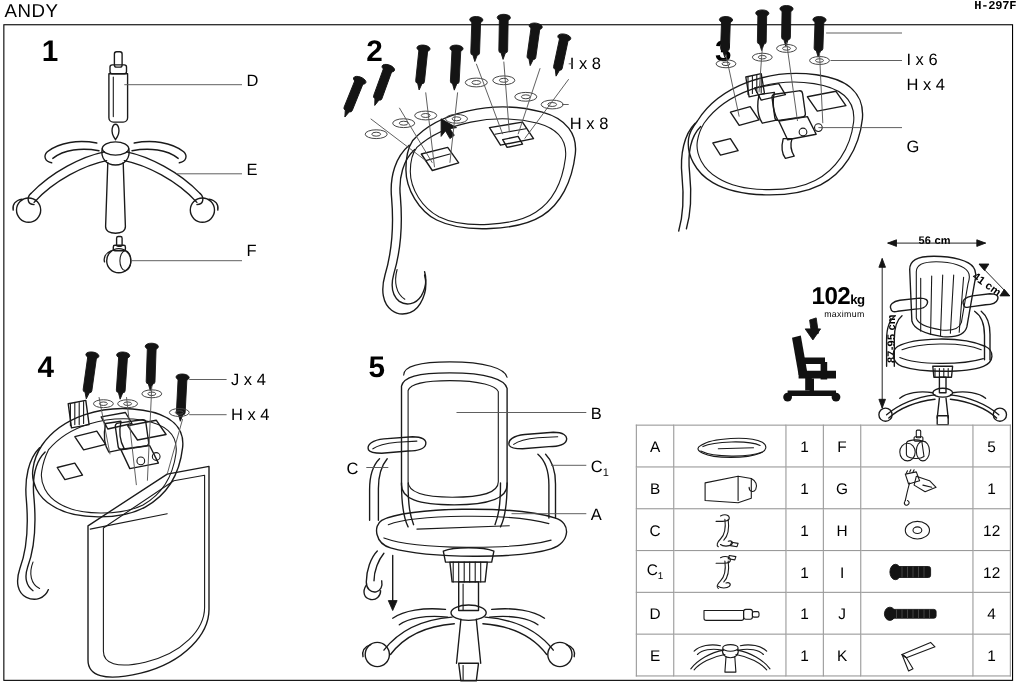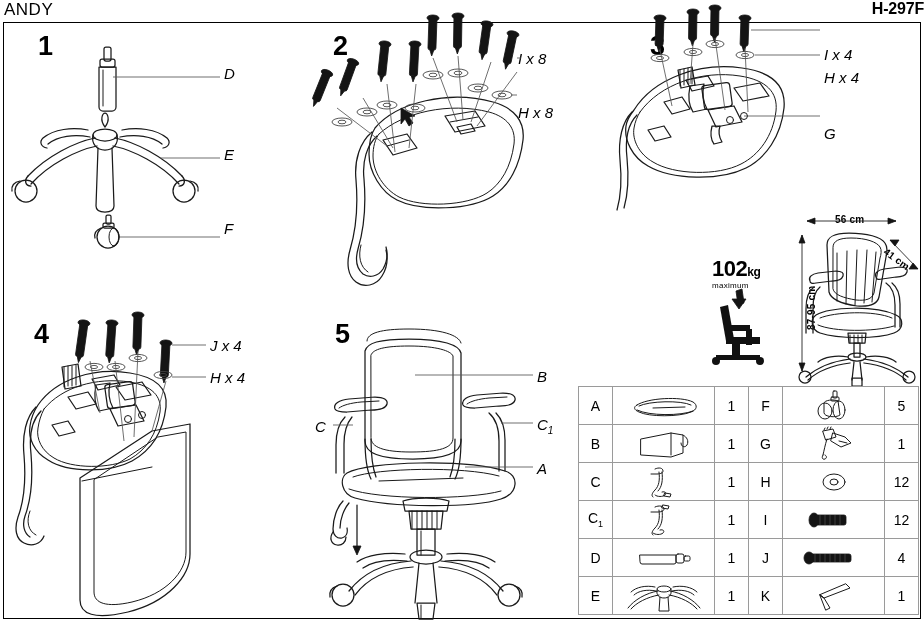--- a/index.html
+++ b/index.html
@@ -13,52 +13,52 @@
   #sheet { position: relative; width: 924px; height: 621px; }
 
   
   .hdr { position: absolute; top: 0; left: 0; width: 924px; height: 22px; }
   .hdr-brand {
     position: absolute; left: 4px; top: 0;
     font-size: 17px; letter-spacing: .5px; font-weight: 400;
   }
   .hdr-model {
     position: absolute; right: 0px; top: 0;
-    font-size: 16px; font-weight: 700; letter-spacing: -.2px;
+    font-size: 11px; font-weight: 700; letter-spacing: -.2px; font-family: Liberation Mono, monospace;
   }
 
   
   .frame {
     position: absolute; left: 3px; top: 22px;
     width: 918px; height: 597px;
     border: 1.6px solid #000;
   }
 
   
   .panel { position: absolute; }
   .step-num {
     position: absolute;
     font-size: 27px; font-weight: 700; line-height: 1;
   }
   .lbl {
     position: absolute;
-    font-size: 15px; font-weight: 400; white-space: nowrap; font-style: italic;
+    font-size: 15px; font-weight: 400; white-space: nowrap;
   }
   .lbl.sub sub { font-size: 10px; }
 
   svg { display: block; overflow: visible; }
   .ln  { fill: none; stroke: #1a1a1a; stroke-width: 1.25; stroke-linejoin: round; stroke-linecap: round; }
   .ln2 { fill: none; stroke: #1a1a1a; stroke-width: 1.0;  stroke-linejoin: round; stroke-linecap: round; }
   .thin{ fill: none; stroke: #444; stroke-width: .9; }
   .lead{ fill: none; stroke: #555; stroke-width: .85; }
   .blk { fill: #141414; stroke: #141414; stroke-width: .8; }
   .dim { fill: none; stroke: #222; stroke-width: .9; }
 
   
-  .wt-wrap { position: absolute; left: 712px; top: 258px; width: 74px; text-align: left; }
+  .wt-wrap { position: absolute; left: 712px; top: 258px; width: 74px; text-align: right; }
   .wt-num { font-size: 22px; font-weight: 700; line-height: 1; letter-spacing: -.5px; }
   .wt-num .u { font-size: 12px; font-weight: 700; }
   .wt-max { font-size: 8px; font-weight: 400; letter-spacing: .3px; margin-top: 1px; }
 
   
   .dimtxt { position: absolute; font-size: 10px; font-weight: 600; letter-spacing: .2px; white-space: nowrap; }
   .dimtxt.vert { transform: rotate(-90deg); transform-origin: left top; }
   .dimtxt.diag { transform: rotate(36deg); transform-origin: left top; }
 
   
@@ -244,21 +244,21 @@
         <path class="lead" d="M212 72 L172 126"></path>
       </g>
 
       <path class="lead" d="M216 58 H212"></path>
       <path class="lead" d="M206 95 H212"></path>
     </svg>
   </div>
 
   <div class="panel" style="left:608px;top:0;width:316px;height:210px;">
     <div class="step-num" style="left:42px;top:33px;">3</div>
-    <div class="lbl" style="left:216px;top:46px;">I x 4</div>
+    <div class="lbl" style="left:216px;top:46px;">I x 6</div>
     <div class="lbl" style="left:216px;top:69px;">H x 4</div>
     <div class="lbl" style="left:216px;top:125px;">G</div>
 
     <svg style="position:absolute;left:0;top:0;" width="316" height="210" viewBox="0 0 316 210">
       <g>
         <path class="ln" d="M26 110 c20 -32 66 -48 108 -42 c30 4 44 18 42 40 c-3 28 -18 50 -38 60 c-26 13 -74 12 -98 -2 c-16 -9 -24 -26 -22 -40 c1 -7 4 -11 8 -16 z"></path>
         <path class="ln2" d="M32 112 c20 -28 62 -42 100 -36 c26 4 38 16 36 35 c-3 25 -17 44 -35 53 c-23 12 -67 11 -88 -2 c-14 -8 -21 -22 -19 -34 c1 -6 3 -11 6 -16 z"></path>
 
         <path class="ln" d="M24 112 c-10 10 -14 28 -12 48 c2 20 1 36 -3 50"></path>
         <path class="ln" d="M29 115 c-9 9 -12 25 -10 43 c2 20 1 36 -3 50"></path>

